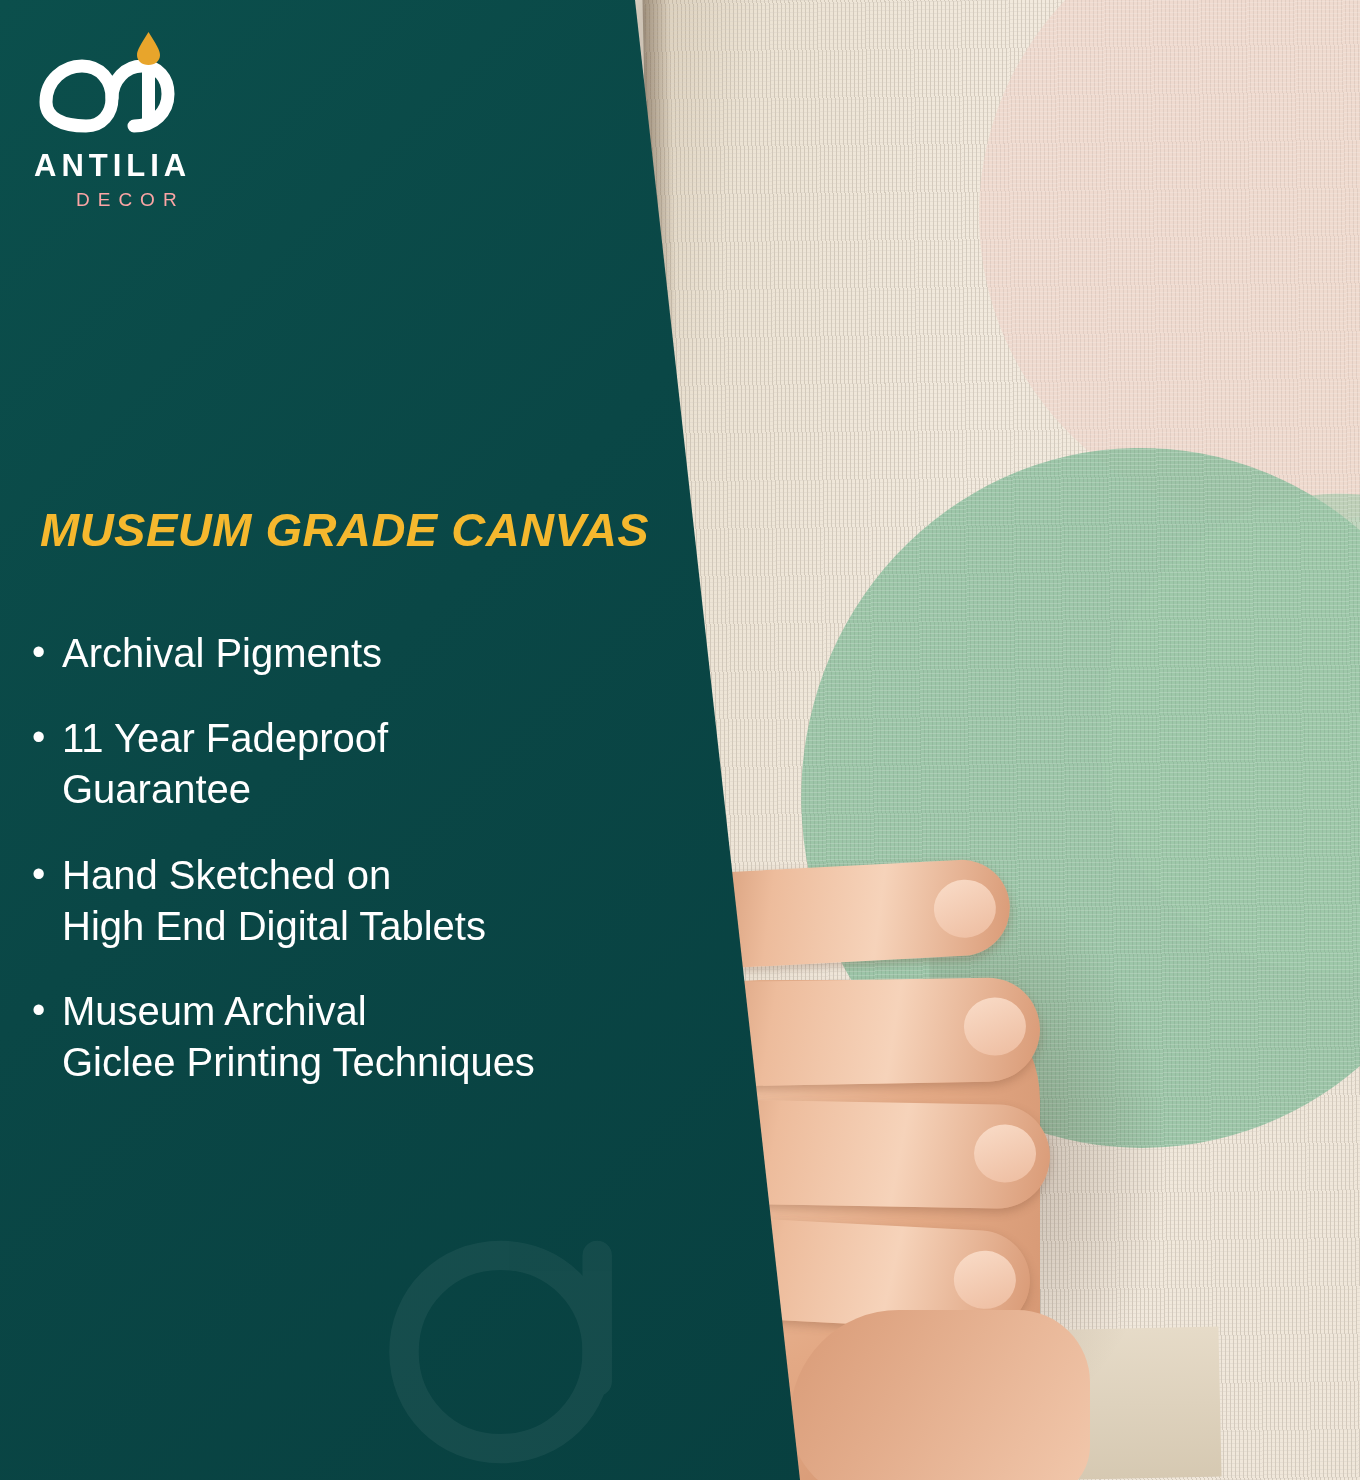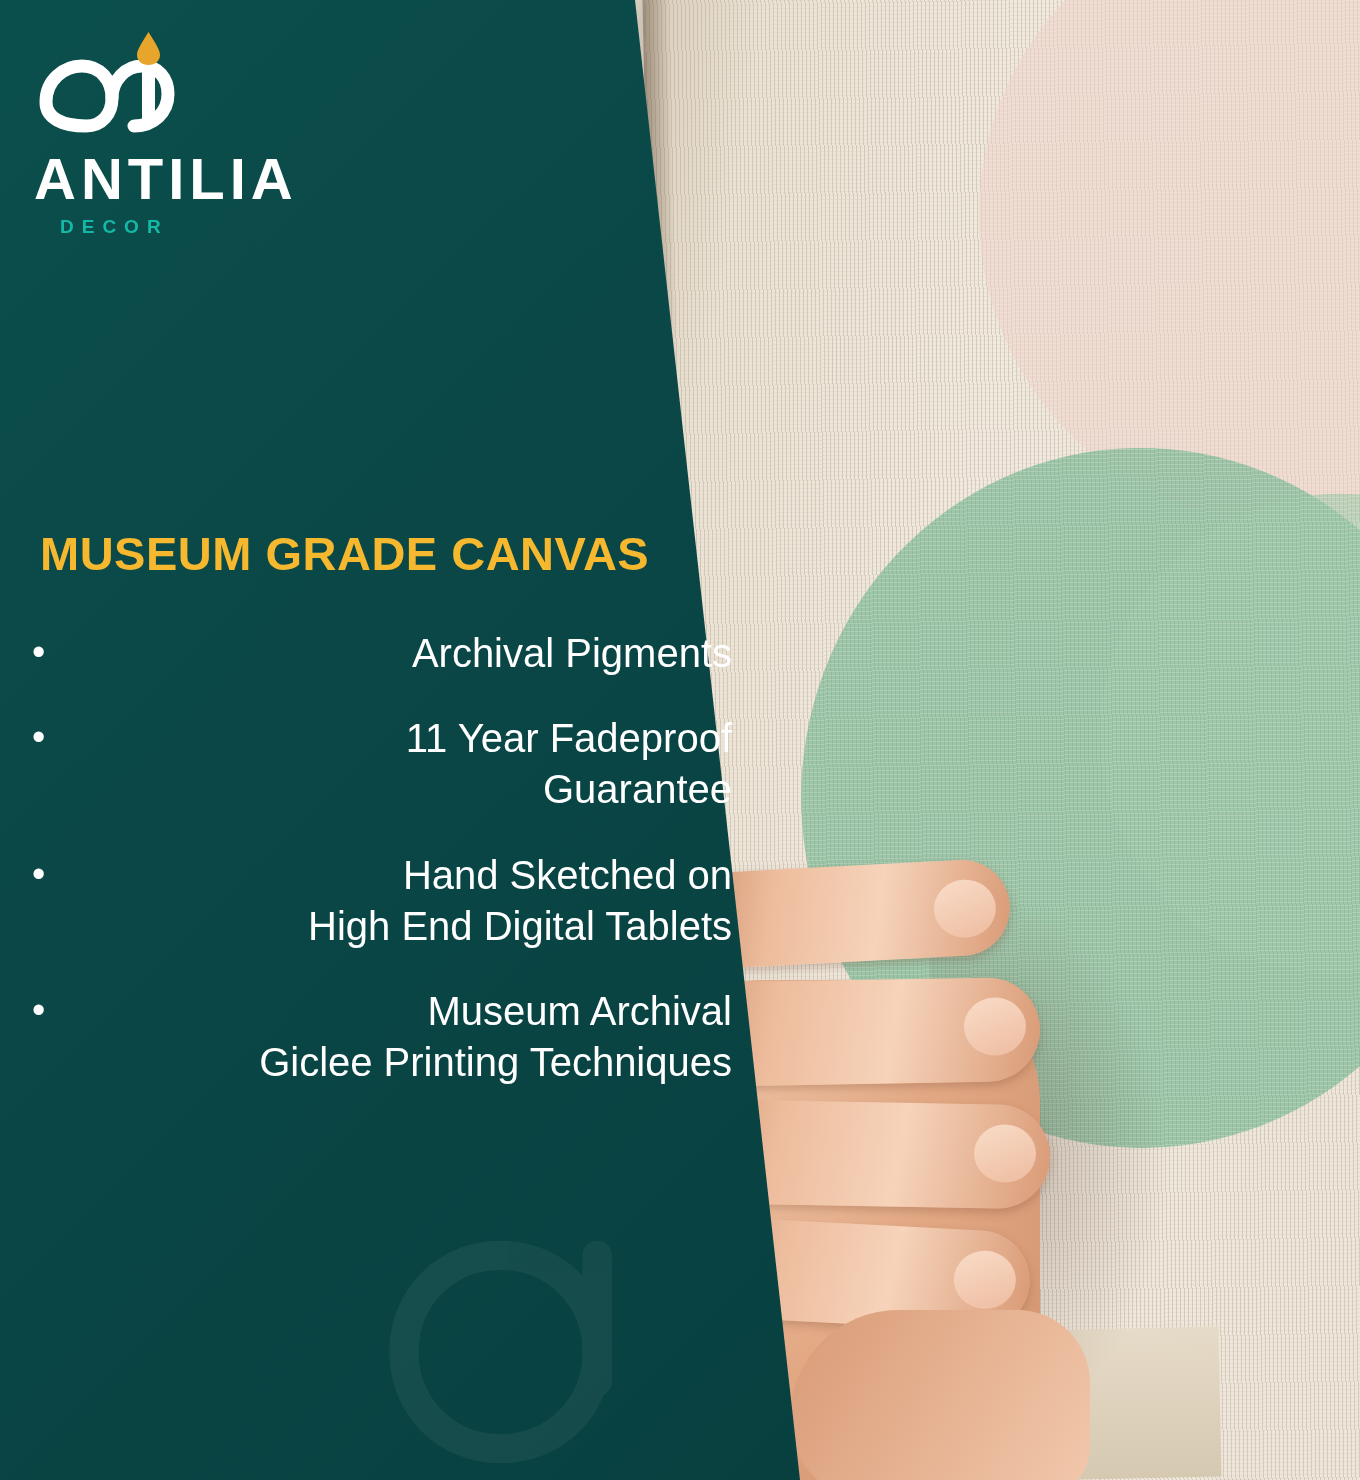--- a/index.html
+++ b/index.html
@@ -182,45 +182,46 @@
     left: 34px;
     width: 260px;
   }
   .logo-mark {
     width: 150px;
     height: 110px;
   }
   .logo-word {
     margin-top: 6px;
     color: #ffffff;
-    font-size: 58px;
+    font-size: 31px;
     letter-spacing: 5px;
     font-weight: 700;
     line-height: 1;
   }
   .logo-sub {
     margin-top: 8px;
-    margin-left: 26px;
-    color: #14b8a6;
+    margin-left: 42px;
+    color: #fca5a5;
     font-size: 19px;
     letter-spacing: 8px;
-    font-weight: 700;
+    font-weight: 400;
   }
 
   
   .headline {
     position: absolute;
     left: 40px;
-    top: 528px;
+    top: 504px;
     color: #f5b82e;
     font-size: 47px;
     font-weight: 700;
     letter-spacing: 0.5px;
     line-height: 1.1;
     white-space: nowrap;
+    font-style: italic;
   }
   .bullets {
     position: absolute;
     left: 32px;
     top: 628px;
     width: 700px;
     list-style: none;
     margin: 0;
     padding: 0;
   }
@@ -235,21 +236,20 @@
   }
   .bullet-dot {
     flex: 0 0 auto;
     width: 30px;
     font-size: 38px;
     line-height: 1.28;
   }
   .bullet-text {
     flex: 1 1 auto;
     white-space: pre-line;
-    text-align: right;
   }
 </style>
 </head>
 <body>
 
 <div class="poster">
 
   <div class="photo">
     <div class="canvas-sheet">
       <div class="shape-peach"></div>

